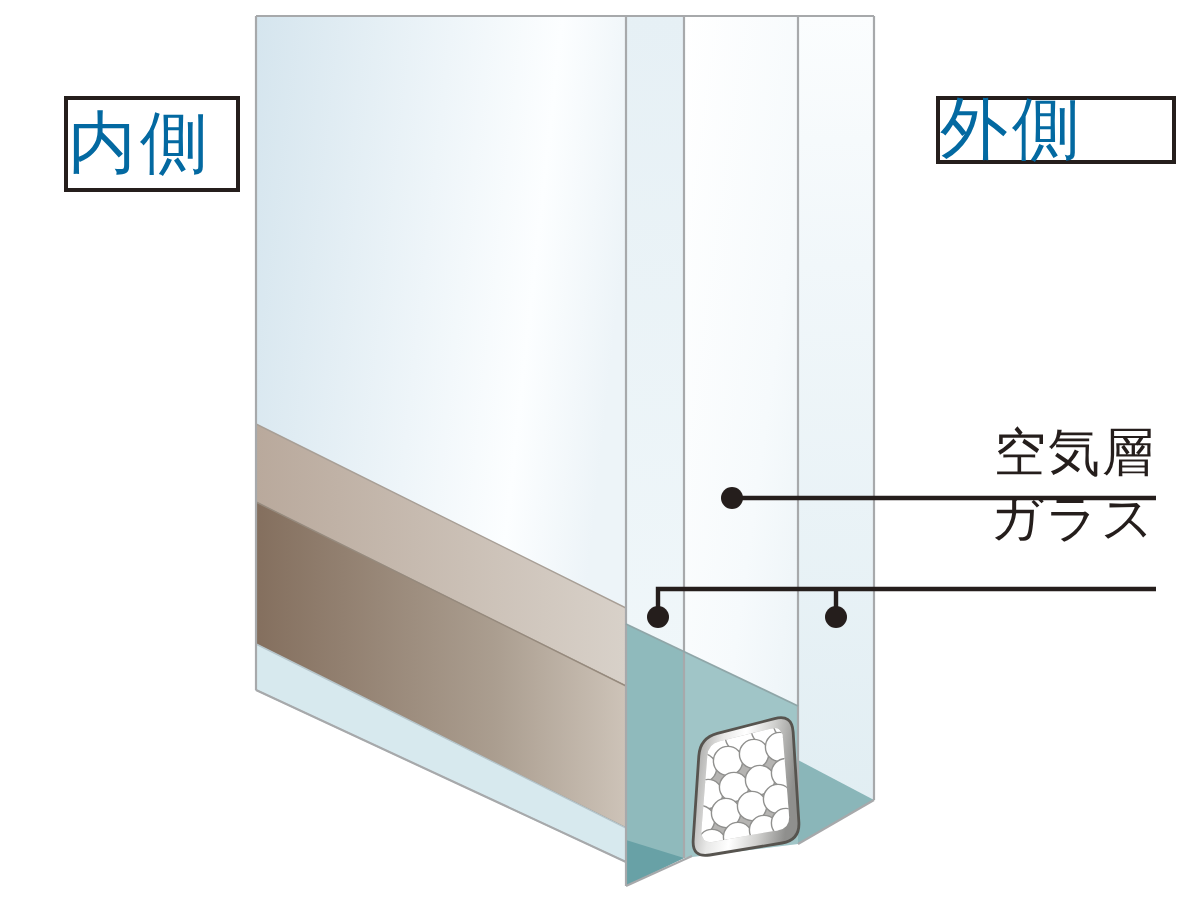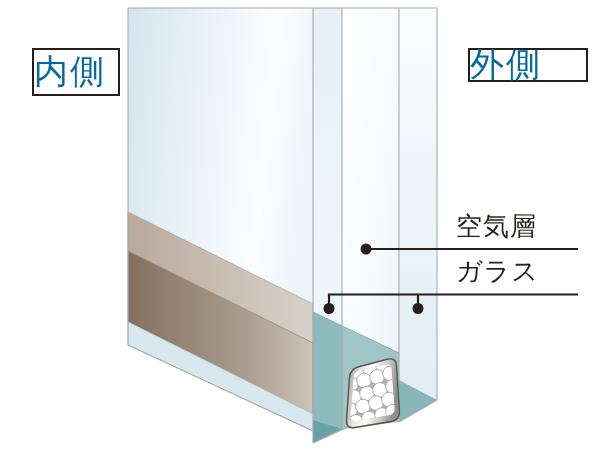--- a/index.html
+++ b/index.html
@@ -16,26 +16,26 @@
     box-sizing:border-box;
     border:2.5px solid #251e1c;
     background:#ffffff;
     display:flex;align-items:center;justify-content:flex-start;
     font-size:34px;font-weight:500;color:#0369a1;letter-spacing:2px;
   }
   .box-inside{left:32px;top:48px;width:88px;height:48px;}
   .box-outside{left:468px;top:48px;width:120px;height:34px;}
   .callout-label{
     position:absolute;
-    width:122px;text-align:left;
+    width:122px;text-align:right;
     font-size:26px;font-weight:500;color:#251e1c;letter-spacing:1px;
     line-height:30px;
   }
   .lbl-air{left:456px;top:211px;}
-  .lbl-glass{left:456px;top:256px;}
+  .lbl-glass{left:456px;top:244px;}
 </style>
 </head>
 <body>
 
 <div class="stage">
 
   <svg width="600" height="449" viewBox="0 0 600 449">
     <defs>
       <linearGradient id="gFace" x1="0" y1="0" x2="1" y2="0.25">
         <stop offset="0" stop-color="#d5e5ee"></stop>

